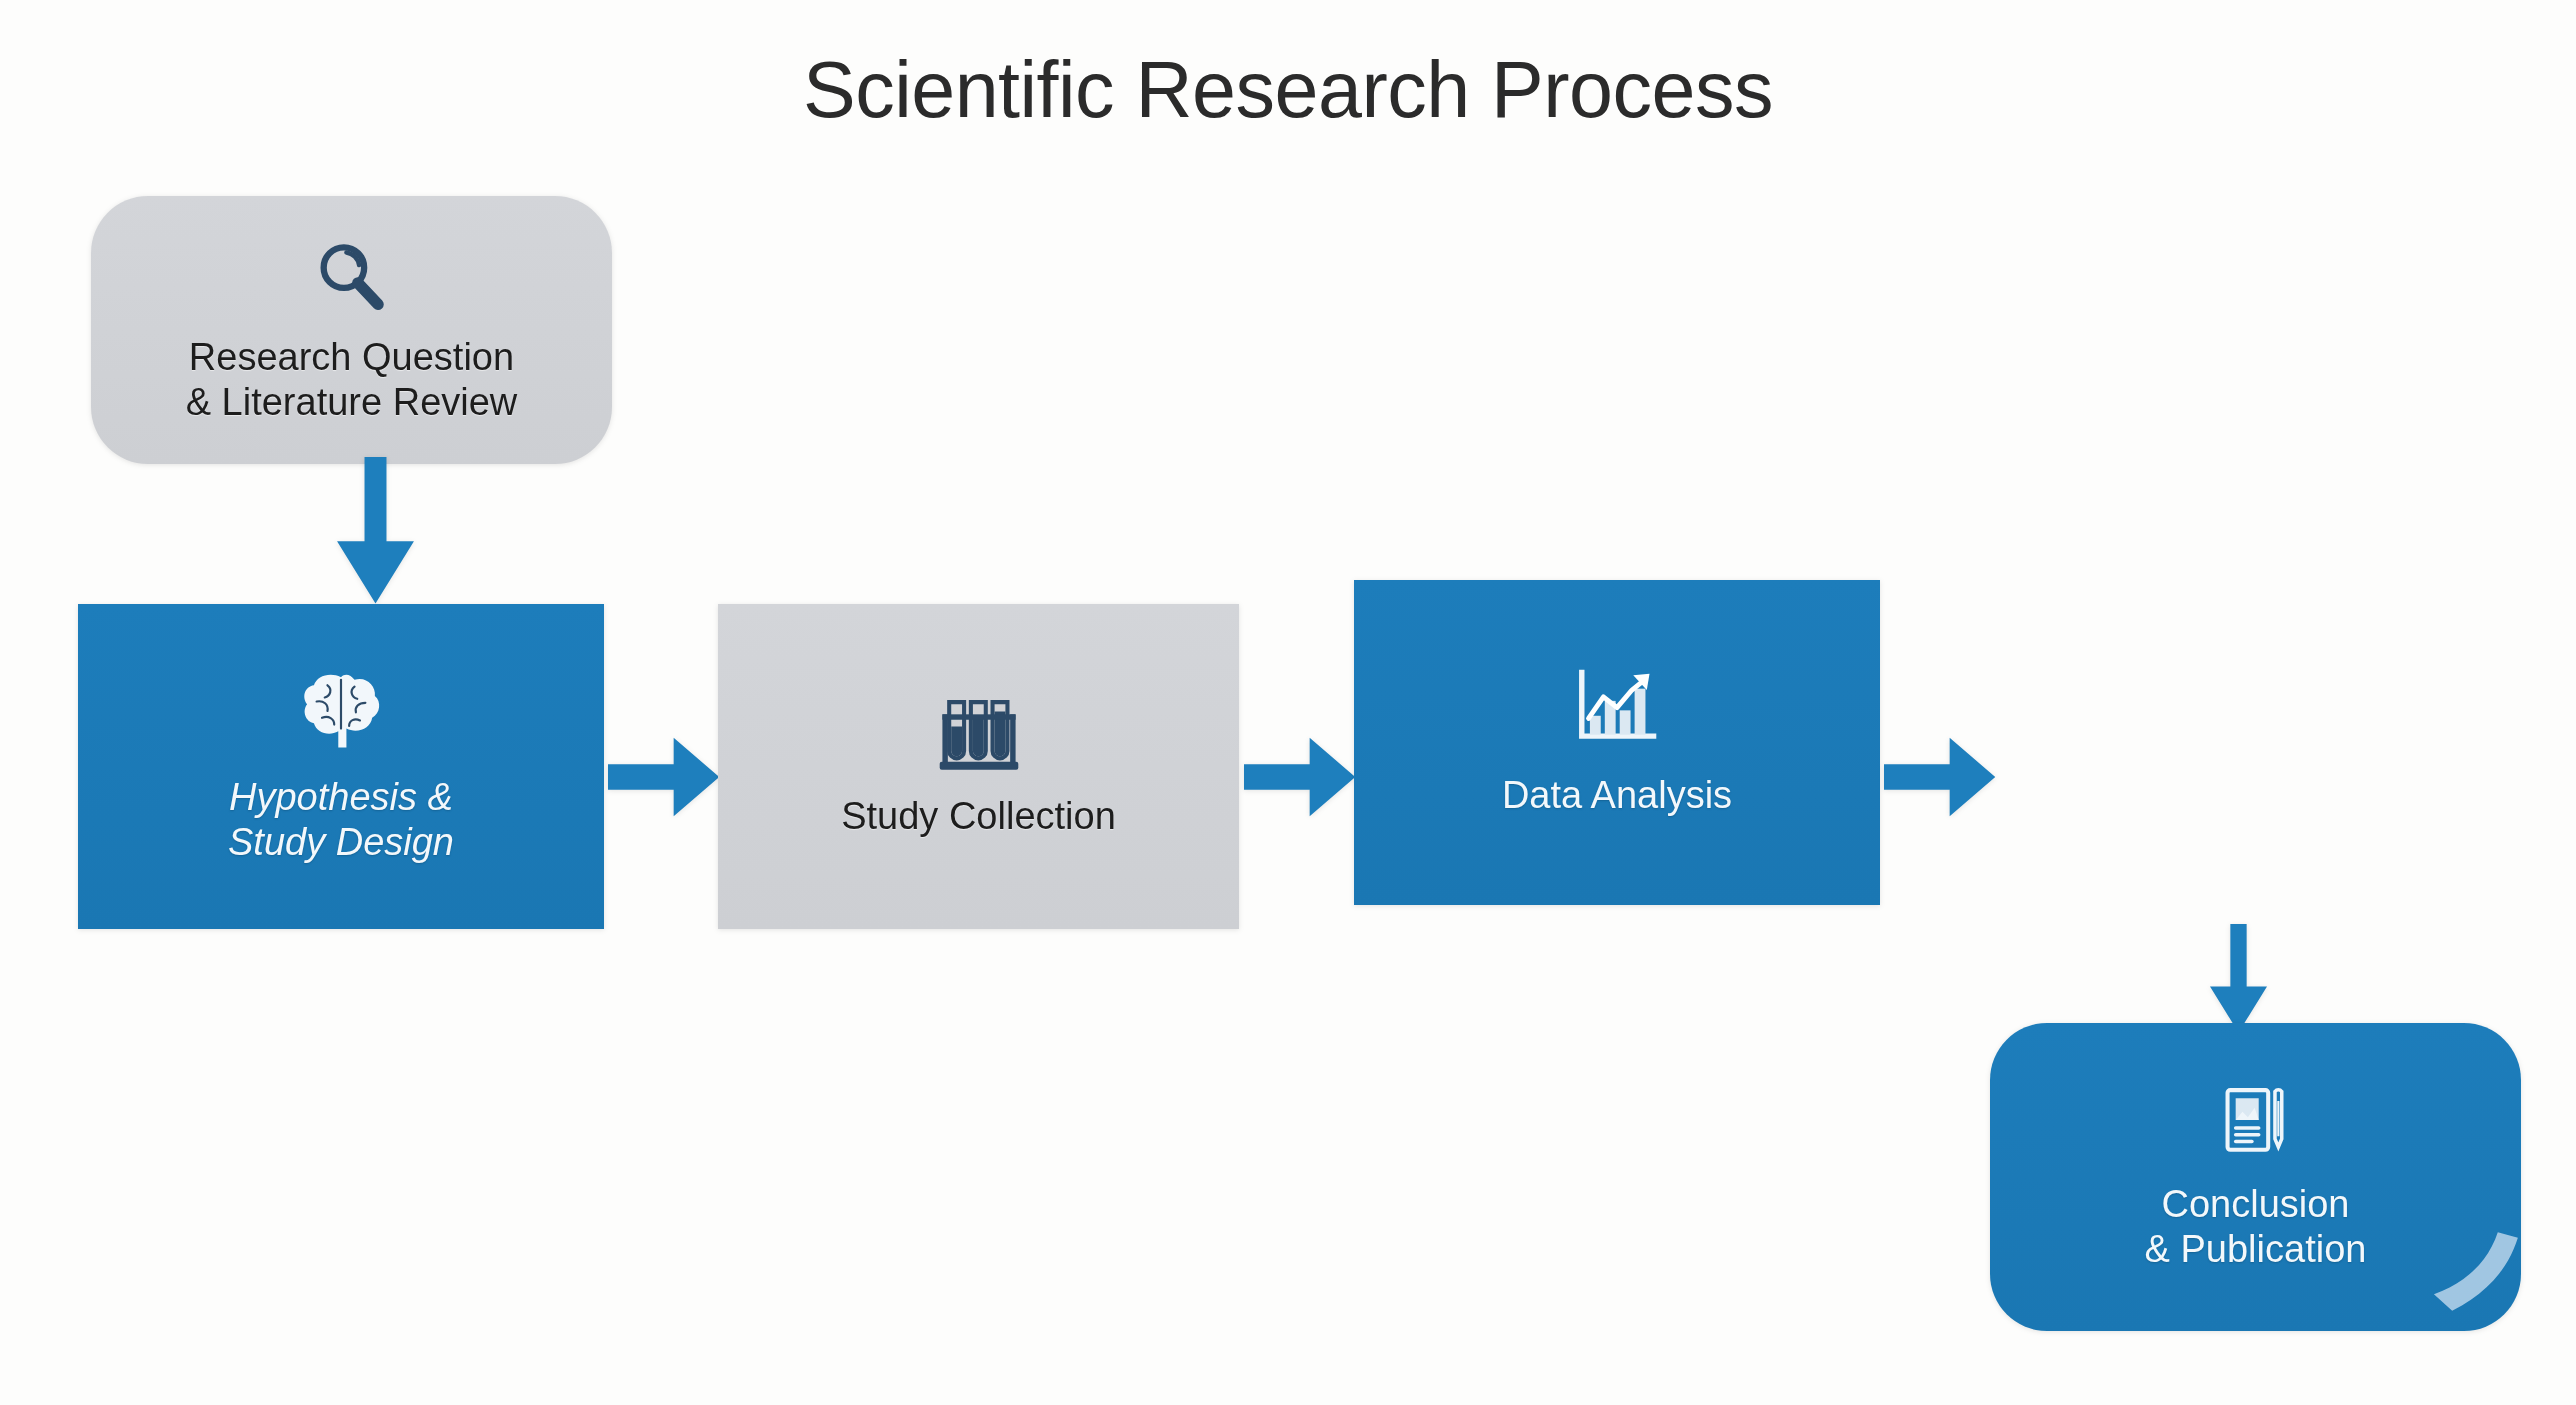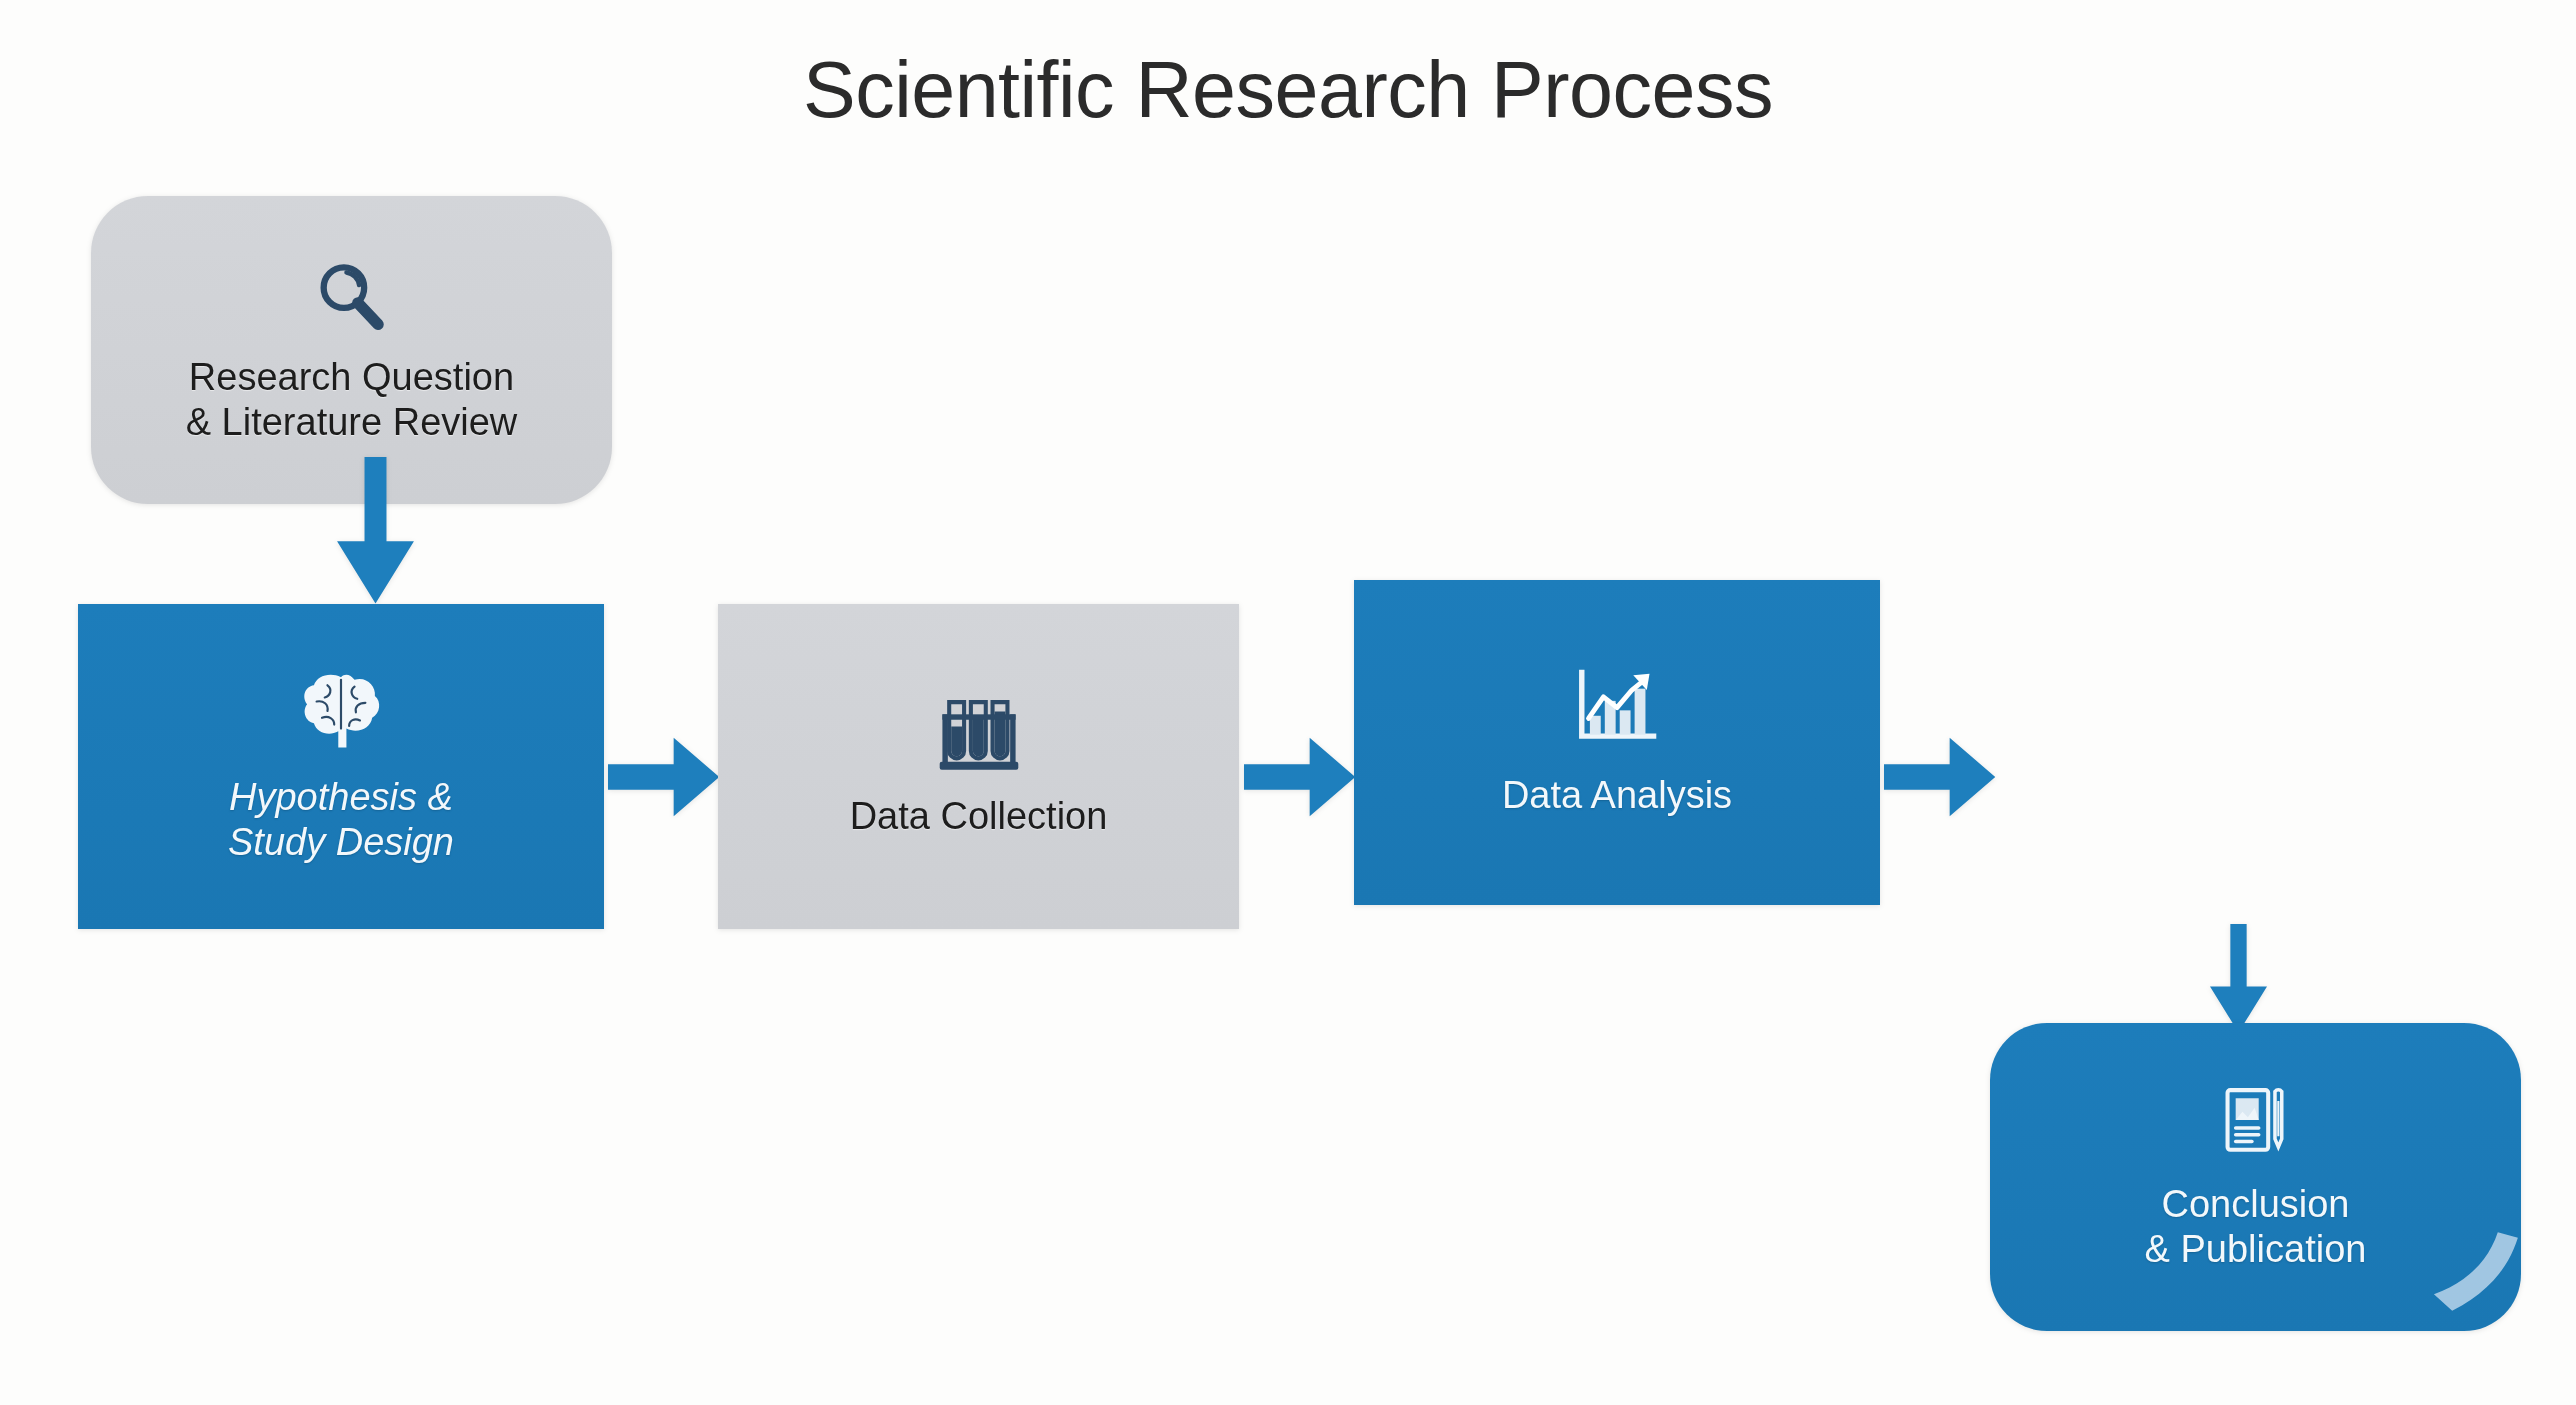--- a/index.html
+++ b/index.html
@@ -65,21 +65,21 @@
   }
   .node.blue .label {
     text-shadow: 0 0.9px 1.8px rgba(10,60,95,0.35);
   }
   .node.gray .label {
     text-shadow: 0 0.9px 0.9px rgba(255,255,255,0.55);
   }
 
   
   #node-research {
-    left: 91px; top: 196px; width: 521px; height: 308px;
+    left: 91px; top: 196px; width: 521px; height: 268px;
   }
   #node-hypothesis {
     left: 78px; top: 604px; width: 526px; height: 325px; font-style: italic;
   }
   #node-collection {
     left: 718px; top: 604px; width: 521px; height: 325px;
   }
   #node-analysis {
     left: 1354px; top: 580px; width: 526px; height: 325px;
   }
@@ -180,21 +180,21 @@
         <path d="M11.5 24 L11.5 42 a4 4 0 0 0 8 0 L19.5 24 Z" fill="#2c4a68"></path>
         <path d="M27.5 16 L27.5 42 a4 4 0 0 0 8 0 L35.5 16 Z" fill="#2c4a68"></path>
         <path d="M43.5 13 L43.5 42 a4 4 0 0 0 8 0 L51.5 13 Z" fill="#2c4a68"></path>
 
         <rect x="5" y="15" width="54" height="4" fill="#2c4a68"></rect>
         <rect x="5" y="15" width="4" height="36" fill="#2c4a68"></rect>
         <rect x="55" y="15" width="4" height="36" fill="#2c4a68"></rect>
         <rect x="3" y="50" width="58" height="6" rx="1.5" fill="#2c4a68"></rect>
       </svg>
     </span>
-    <div class="label">Data Collection</div>
+    <div class="label">Study Collection</div>
   </div>
 
   <div class="arrow" style="left:1244px; top:723px;">
     <svg width="114" height="108" viewBox="0 0 125 118">
       <path d="M0 45 L72 45 L72 16 L122 59 L72 102 L72 73 L0 73 Z" fill="#1e7fbd"></path>
     </svg>
   </div>
 
   <div class="node blue" id="node-analysis">
     <span class="icon-wrap">

